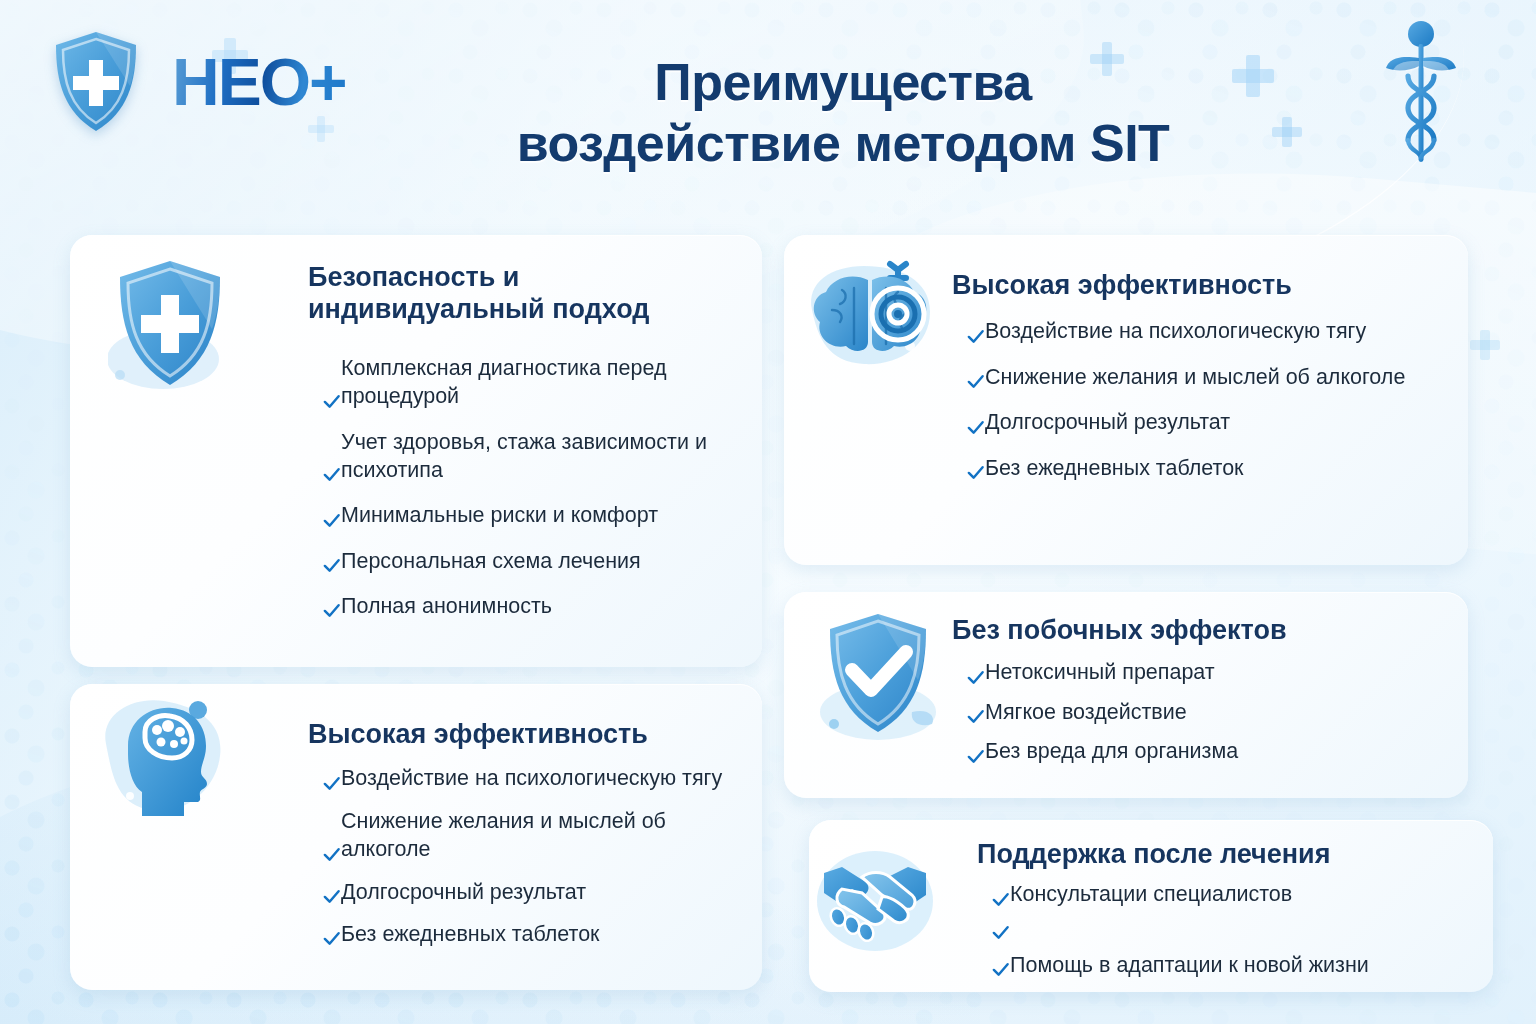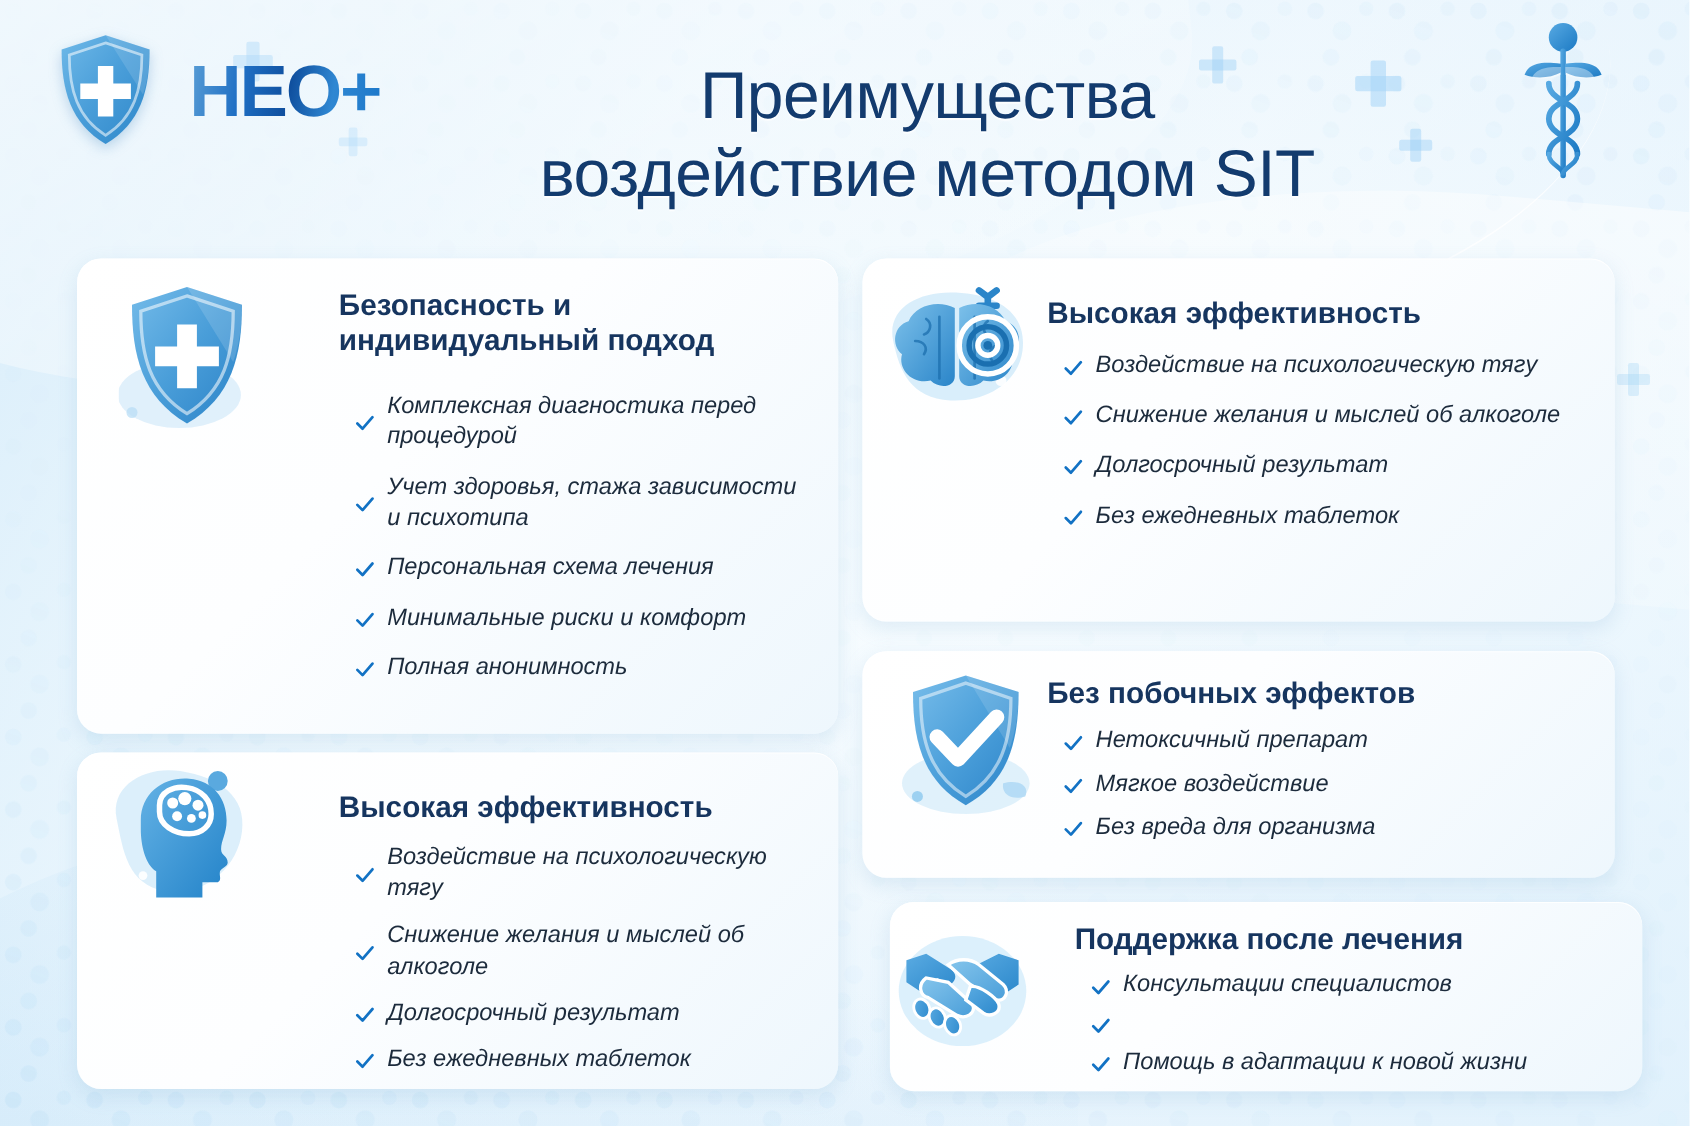--- a/index.html
+++ b/index.html
@@ -72,21 +72,21 @@
   #logo-text {
     font-size:66px; font-weight:bold; letter-spacing:-2px; line-height:1;
     background:linear-gradient(100deg,#5b9fd6 0%,#1f6fc4 28%,#0f4f9e 52%,#2f87d2 74%,#1c77c9 100%);
     -webkit-background-clip:text; background-clip:text; color:transparent;
     -webkit-text-fill-color:transparent;
   }
 
   #title {
     position:absolute; left:300px; right:150px; top:52px;
     text-align:center;
-    font-size:60px; font-weight:normal; line-height:1.18;
+    font-size:52px; font-weight:bold; line-height:1.18;
     color:#133b6e;
     text-shadow:0 2px 1px rgba(255,255,255,.85);
     letter-spacing:-.5px;
   }
 
   #caduceus { position:absolute; right:78px; top:18px; width:74px; height:150px; }
 
   
   .card {
     position:absolute;
@@ -98,24 +98,23 @@
   .card-inner { position:relative; width:100%; height:100%; padding:26px 28px; }
 
   .card-icon { position:absolute; }
 
   .card-title {
     font-size:27px; font-weight:bold; color:#16355f; line-height:1.2;
   }
 
   .bullets { list-style:none; margin-top:16px; }
   .bullet {
-    display:flex; align-items:center; gap:11px;
+    display:flex; align-items:flex-end; 
     font-size:21.5px; color:#1c2b3c; line-height:1.32;
     margin-bottom:17px;
-    font-style:italic;
   }
   .bullet:last-child { margin-bottom:16px; }
   .check { flex:0 0 auto; width:19px; height:19px; margin-top:5px; color:#1272c4; }
 
   
   #card-safety      { left:70px;  top:235px; width:692px; height:432px; }
   #card-eff-left    { left:70px;  top:684px; width:692px; height:306px; }
   #card-eff-right   { left:784px; top:235px; width:684px; height:330px; }
   #card-noside      { left:784px; top:592px; width:684px; height:206px; }
   #card-support     { left:784px; top:820px; width:684px; height:172px;margin-left:25px; }
@@ -224,27 +223,27 @@
         <li class="bullet">
           <svg class="check" viewBox="0 0 20 20">
               <path d="M3 10.5 L8 15.5 L17.5 4.5" fill="none" stroke="currentColor" stroke-width="2.6" stroke-linecap="round" stroke-linejoin="round"></path>
             </svg>
           <span>Учет здоровья, стажа зависимости и психотипа</span>
         </li>
         <li class="bullet">
           <svg class="check" viewBox="0 0 20 20">
               <path d="M3 10.5 L8 15.5 L17.5 4.5" fill="none" stroke="currentColor" stroke-width="2.6" stroke-linecap="round" stroke-linejoin="round"></path>
             </svg>
+          <span>Минимальные риски и комфорт</span>
+        </li>
+        <li class="bullet">
+          <svg class="check" viewBox="0 0 20 20">
+              <path d="M3 10.5 L8 15.5 L17.5 4.5" fill="none" stroke="currentColor" stroke-width="2.6" stroke-linecap="round" stroke-linejoin="round"></path>
+            </svg>
           <span>Персональная схема лечения</span>
-        </li>
-        <li class="bullet">
-          <svg class="check" viewBox="0 0 20 20">
-              <path d="M3 10.5 L8 15.5 L17.5 4.5" fill="none" stroke="currentColor" stroke-width="2.6" stroke-linecap="round" stroke-linejoin="round"></path>
-            </svg>
-          <span>Минимальные риски и комфорт</span>
         </li>
         <li class="bullet">
           <svg class="check" viewBox="0 0 20 20">
               <path d="M3 10.5 L8 15.5 L17.5 4.5" fill="none" stroke="currentColor" stroke-width="2.6" stroke-linecap="round" stroke-linejoin="round"></path>
             </svg>
           <span>Полная анонимность</span>
         </li>
       </ul>
     </div>
   </div>

